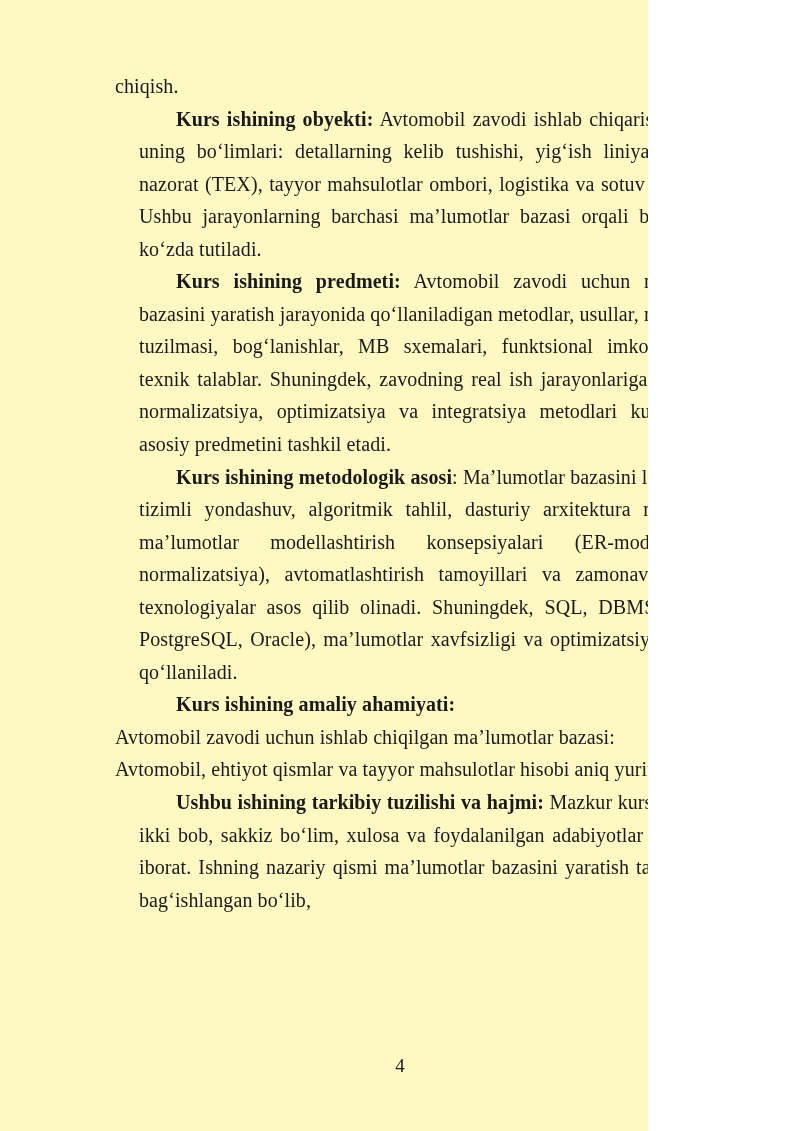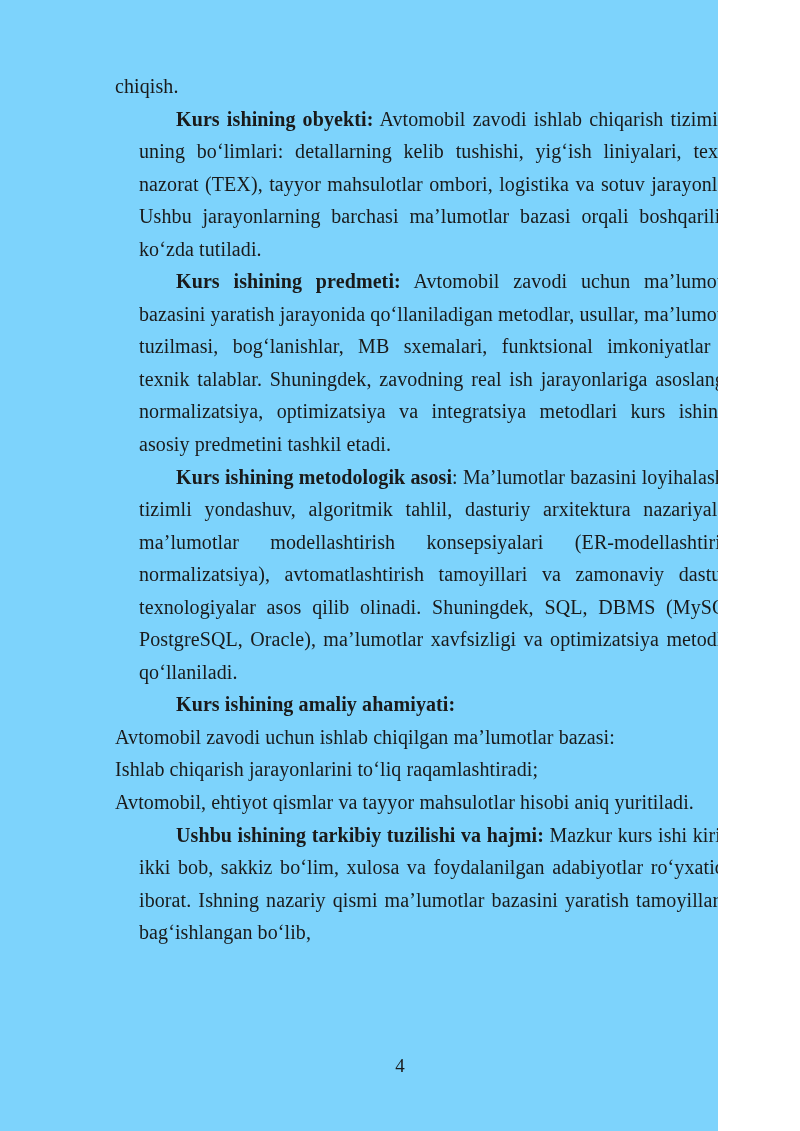--- a/index.html
+++ b/index.html
@@ -2,23 +2,23 @@
 <html><head>
 <meta charset="utf-8">
 <style>
   html, body {
     margin: 0;
     padding: 0;
     background: #ffffff;
   }
   .page {
     position: relative;
-    width: 718px;
+    width: 648px;
     height: 1131px;
-    background: #7dd3fc;
+    background: #fef9c3;
     overflow: hidden;
     font-family: "Liberation Serif", "DejaVu Serif", serif;
     color: #1a1a1a;
   }
   .content {
     position: absolute;
     left: 115px;
     top: 70px;
     width: 629px;
     font-size: 20px;
@@ -65,21 +65,20 @@
     <p class="para just ind"><span class="lead">Kurs ishining obyekti:</span><span> Avtomobil zavodi ishlab chiqarish tizimi va uning bo‘limlari: detallarning kelib tushishi, yig‘ish liniyalari, texnik nazorat (TEX), tayyor mahsulotlar ombori, logistika va sotuv jarayonlari. Ushbu jarayonlarning barchasi ma’lumotlar bazasi orqali boshqarilishi ko‘zda tutiladi.</span></p>
 
     <p class="para just ind"><span class="lead">Kurs ishining predmeti:</span><span> Avtomobil zavodi uchun ma’lumotlar bazasini yaratish jarayonida qo‘llaniladigan metodlar, usullar, ma’lumotlar tuzilmasi, bog‘lanishlar, MB sxemalari, funktsional imkoniyatlar va texnik talablar. Shuningdek, zavodning real ish jarayonlariga asoslangan normalizatsiya, optimizatsiya va integratsiya metodlari kurs ishining asosiy predmetini tashkil etadi.</span></p>
 
     <p class="para just ind"><span class="lead">Kurs ishining metodologik asosi</span><span>: Ma’lumotlar bazasini loyihalashda tizimli yondashuv, algoritmik tahlil, dasturiy arxitektura nazariyalari, ma’lumotlar modellashtirish konsepsiyalari (ER-modellashtirish, normalizatsiya), avtomatlashtirish tamoyillari va zamonaviy dasturiy texnologiyalar asos qilib olinadi. Shuningdek, SQL, DBMS (MySQL, PostgreSQL, Oracle), ma’lumotlar xavfsizligi va optimizatsiya metodlari qo‘llaniladi.</span></p>
 
     <p class="para ind"><span class="lead">Kurs ishining amaliy ahamiyati:</span><span></span></p>
 
     <p class="para"><span>Avtomobil zavodi uchun ishlab chiqilgan ma’lumotlar bazasi:</span></p>
 
-    <p class="para"><span>Ishlab chiqarish jarayonlarini to‘liq raqamlashtiradi;</span></p>
 
     <p class="para"><span>Avtomobil, ehtiyot qismlar va tayyor mahsulotlar hisobi aniq yuritiladi.</span></p>
 
     <p class="para just ind"><span class="lead">Ushbu ishining tarkibiy tuzilishi va hajmi:</span><span> Mazkur kurs ishi kirish, ikki bob, sakkiz bo‘lim, xulosa va foydalanilgan adabiyotlar ro‘yxatidan iborat. Ishning nazariy qismi ma’lumotlar bazasini yaratish tamoyillariga bag‘ishlangan bo‘lib,</span></p>
 
   </div>
 
   <div class="footer">4</div>
 </div>
 

